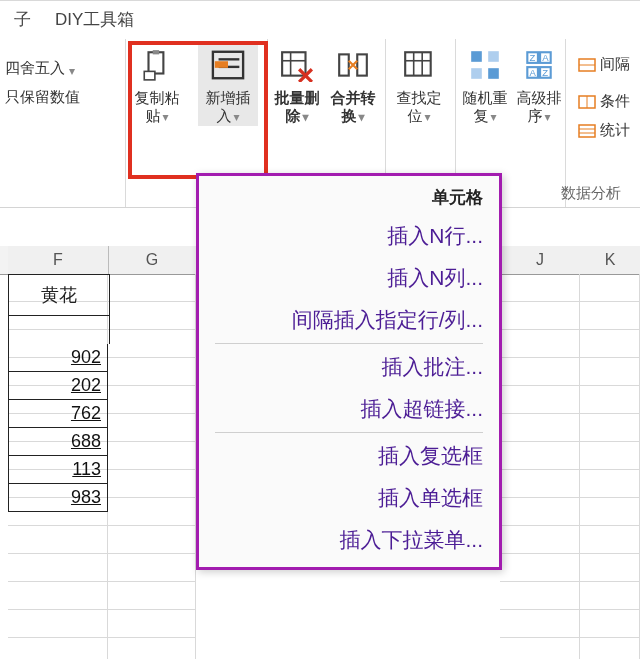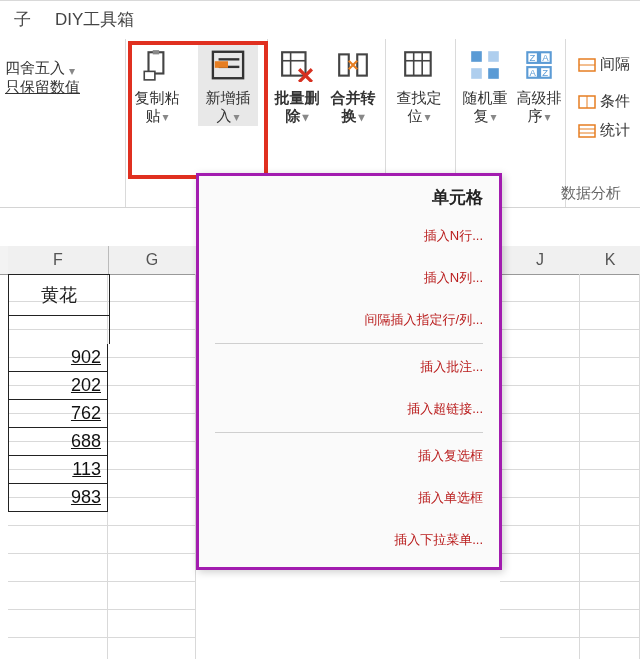--- a/index.html
+++ b/index.html
@@ -219,22 +219,22 @@
     text-align: right;
   }
   .menu-title {
     padding: 4px 16px 6px 16px;
     color:#222;
     font-size:17px;
     font-weight: 600;
   }
   .menu-item {
     padding: 10px 16px 10px 52px;
-    font-size:13px;
-    color:#b91c1c;
+    font-size:21px;
+    color:#4c1d95;
     white-space:nowrap;
     line-height:22px;
   }
   .menu-item.hovered {
     background:#d8d8d8;
   }
   .menu-sep {
     height:1px;
     background:#cfcfcf;
     margin: 2px 16px;
@@ -253,21 +253,21 @@
   </div>
 
   <div class="ribbon">
 
     <div class="sec first">
       <div class="upper">
         <div class="small-row" style="margin-top:12px;">
           <span>四舍五入</span>
           <span class="dddown">▾</span>
         </div>
-        <div class="small-row" style="text-decoration:underline;">
+        <div class="small-row" style="margin-top:10px;">
           <span>只保留数值</span>
         </div>
       </div>
     </div>
 
     <div class="sec second">
       <div class="vbtn" style="left:6px;">
         <div class="icon-slot">
           <svg width="34" height="34" viewBox="0 0 32 32">
             <rect x="8" y="4" width="14" height="20" fill="none" stroke="#444" stroke-width="2"></rect>

